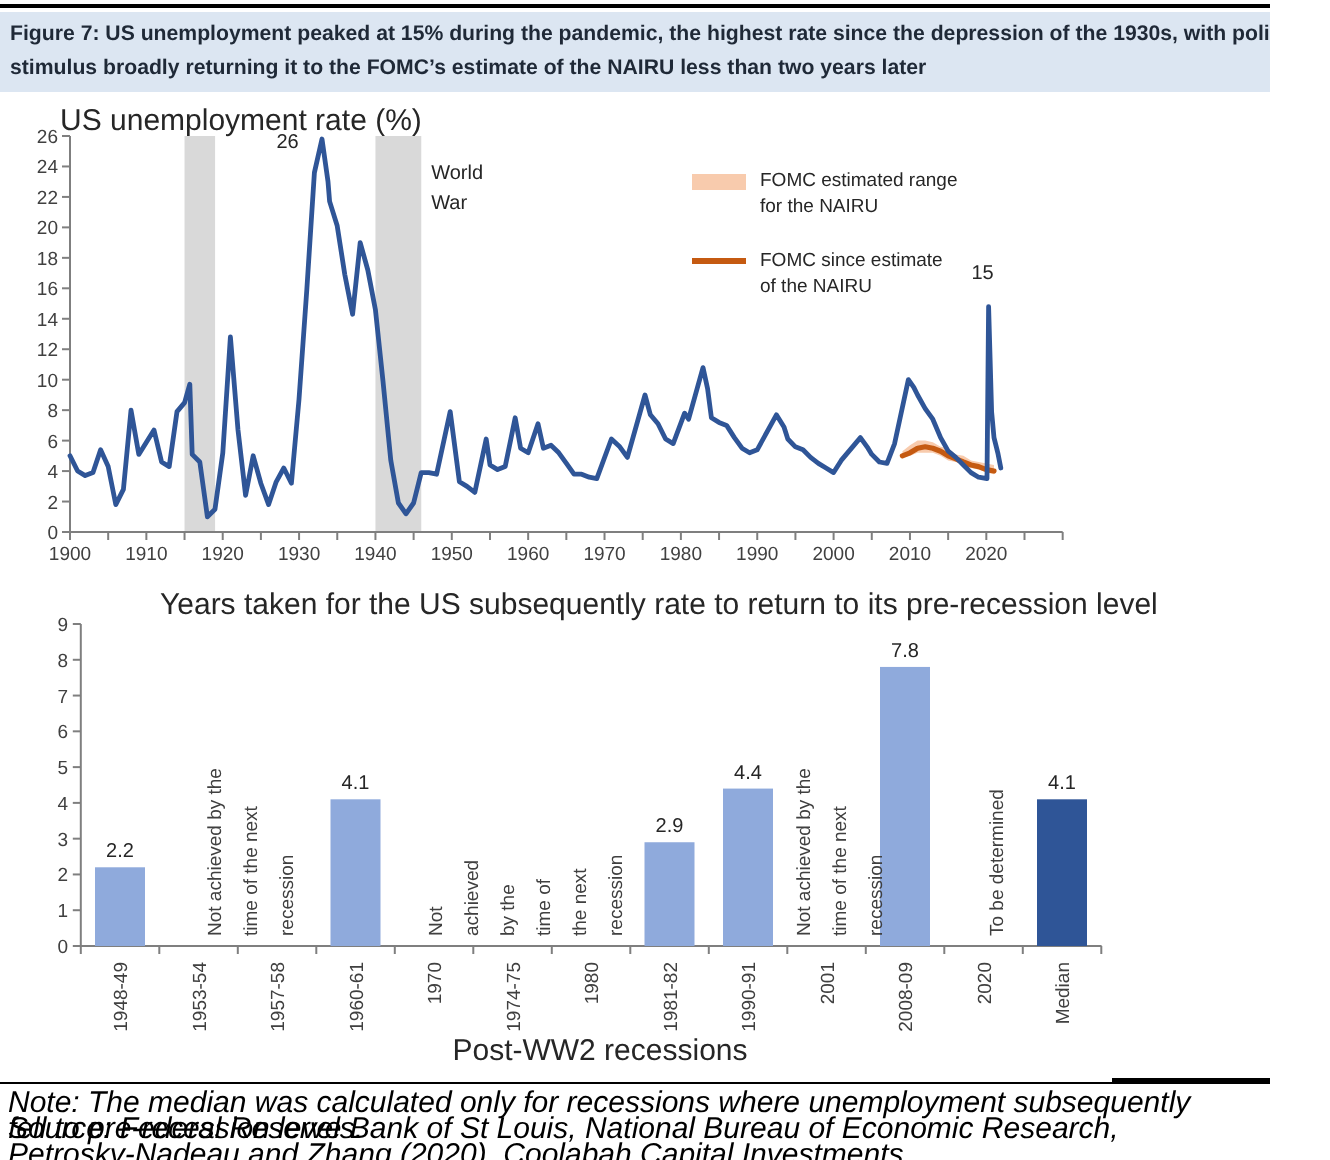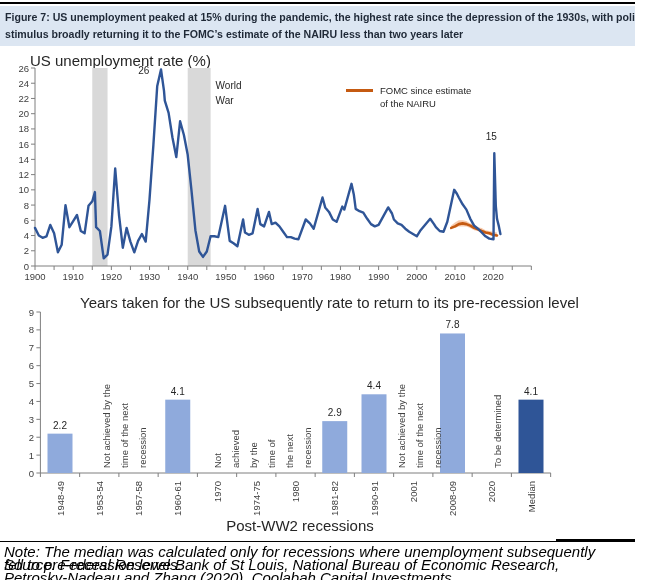--- a/index.html
+++ b/index.html
@@ -113,20 +113,25 @@
       <polyline points="451.2,174.9 455.0,173.4 458.8,171.1 462.6,170.4 466.4,171.1 470.3,172.6 474.1,174.9 477.9,176.4 481.7,178.0 485.5,179.5 489.3,180.3 493.2,181.8 497.0,182.5" fill="none" stroke="#C55A11" stroke-width="2.6" stroke-linejoin="round" stroke-linecap="round"></polyline>
       <polyline points="35.0,174.9 38.8,182.5 42.6,184.8 46.5,183.3 50.3,171.9 54.1,180.3 57.9,199.3 61.7,191.7 65.5,152.1 69.4,174.2 73.2,168.1 77.0,162.0 80.8,178.0 84.6,180.3 88.5,152.8 92.3,148.3 94.9,139.1 96.1,174.2 99.9,178.0 103.7,205.4 107.5,201.6 111.4,173.4 115.2,115.5 119.0,162.0 122.8,194.7 126.6,174.9 130.4,188.6 134.3,199.3 138.1,187.9 141.9,181.0 145.7,188.6 149.5,146.7 153.4,91.9 157.2,33.3 161.0,16.5 164.0,37.8 164.8,47.7 168.6,59.9 172.4,84.3 176.3,104.1 180.1,68.3 183.9,82.0 187.7,101.8 191.5,137.6 195.4,177.2 199.2,198.5 203.0,203.9 206.8,198.5 210.6,183.3 214.4,183.3 218.3,184.1 225.1,152.8 229.7,187.9 233.5,190.2 237.4,193.2 243.1,166.5 245.0,179.5 248.8,181.8 252.6,180.3 257.6,155.9 260.3,171.1 264.1,173.4 269.0,158.9 271.7,171.1 275.5,169.6 279.4,173.4 283.2,178.7 287.0,184.1 290.8,184.1 294.6,185.6 298.4,186.3 305.7,166.5 309.9,170.4 313.7,175.7 322.5,144.5 325.2,154.4 329.0,158.9 332.8,166.5 336.6,168.8 342.3,153.6 344.3,156.6 351.5,130.8 353.8,141.4 355.7,155.9 359.5,158.2 363.3,159.7 367.2,165.8 371.0,171.1 374.8,173.4 378.6,171.9 388.2,154.4 392.0,160.5 393.9,166.5 397.7,170.4 401.5,171.9 405.3,175.7 409.2,178.7 413.0,181.0 416.8,183.3 420.6,177.2 430.2,165.8 434.0,171.1 435.9,174.2 439.7,178.0 443.5,178.7 447.3,168.8 454.2,136.8 456.9,140.7 458.8,144.5 462.6,151.3 466.4,156.6 470.3,165.8 474.1,172.6 477.9,175.7 481.7,179.5 485.5,183.3 489.3,185.6 493.5,186.3 494.3,100.3 495.8,152.8 497.0,165.8 498.9,173.4 500.4,181.0" fill="none" stroke="#2F5597" stroke-width="2.4" stroke-linejoin="round" stroke-linecap="round"></polyline>
       <text x="143.813" y="21.092307692307713" text-anchor="middle" class="ann">26</text>
       <text x="215.59139999999982" y="36.32307692307694" text-anchor="start" class="ann">World</text>
       <text x="215.59139999999982" y="51.32307692307694" text-anchor="start" class="ann">War</text>
       <text x="491.25100000000003" y="86.58461538461538" text-anchor="middle" class="ann">15</text>
     </svg>
 
   <div class="legend">
     <div class="legend-row">
+      <span class="swatch band" style="background: rgb(248, 203, 173);"></span>
+      <span class="legend-text"><span>FOMC estimated range</span><br>
+        <span>for the NAIRU</span></span>
+    </div>
+    <div class="legend-row">
       <span class="swatch line" style="background: rgb(197, 90, 17);"></span>
       <span class="legend-text"><span>FOMC since estimate</span><br>
         <span>of the NAIRU</span></span>
     </div>
   </div>
 
   <div class="chart-label" style="top:294px;left:80px;">Years taken for the US subsequently rate to return to its pre-recession level</div>
   <svg id="chart2" width="665" height="240" style="top:300px;">
       <line x1="40.4" y1="12" x2="40.4" y2="173" stroke="#7F7F7F"></line>
       <line x1="40.4" y1="173" x2="550.8" y2="173" stroke="#7F7F7F"></line>

